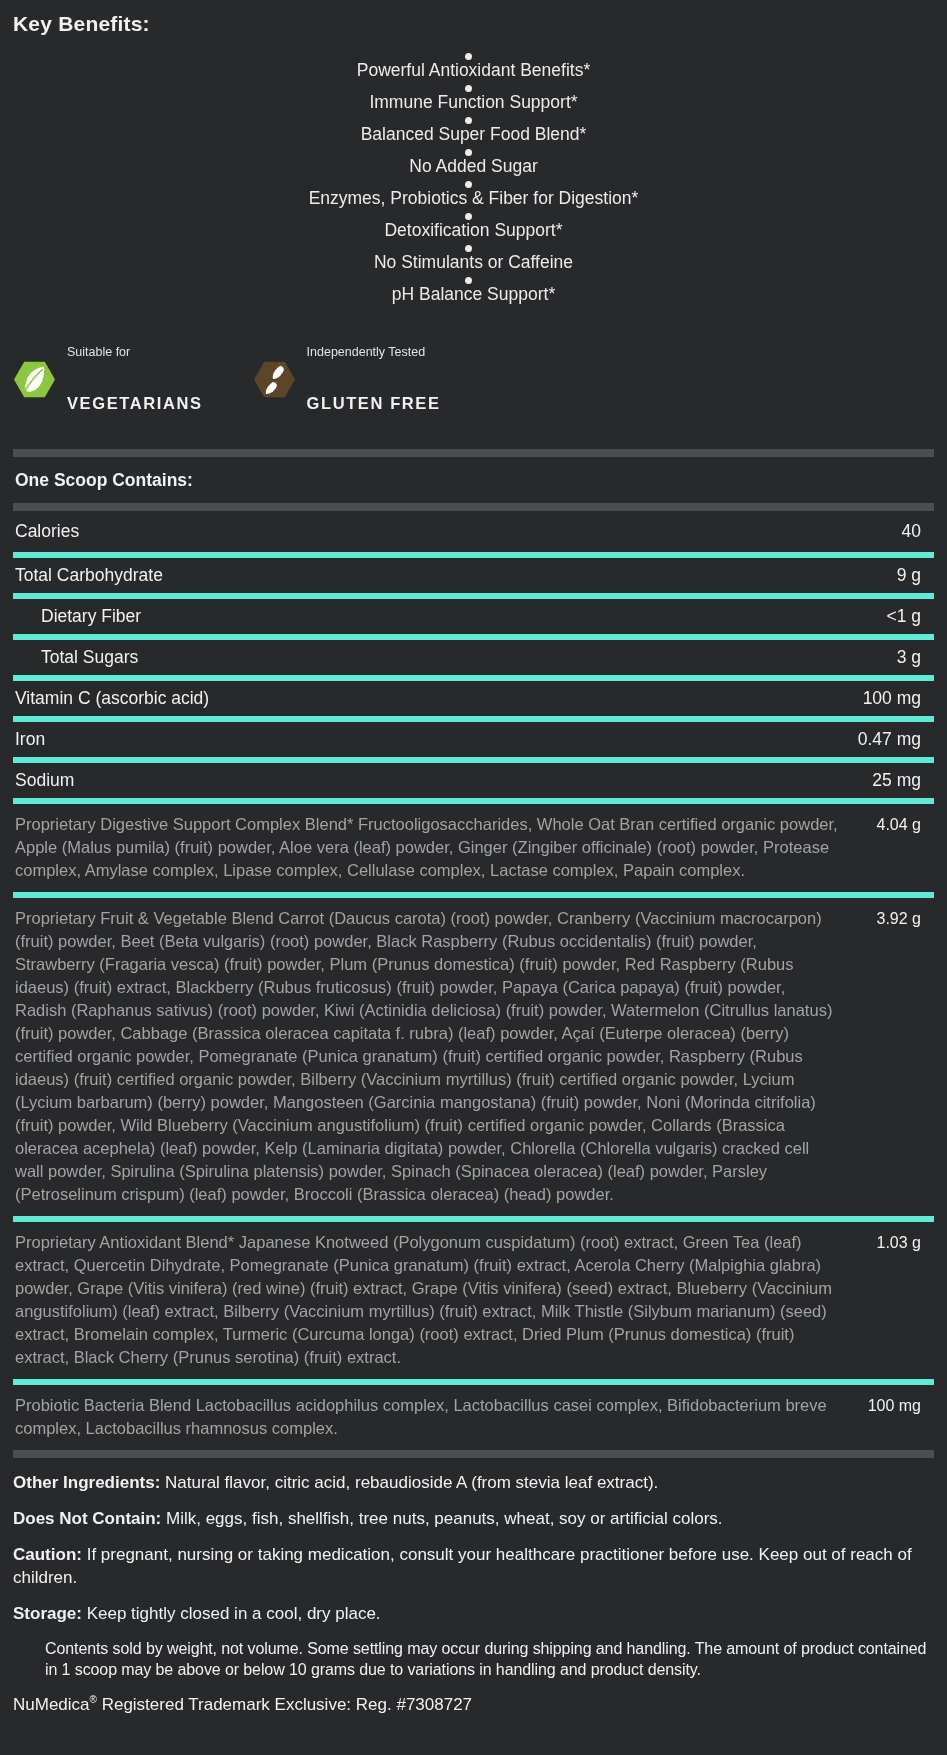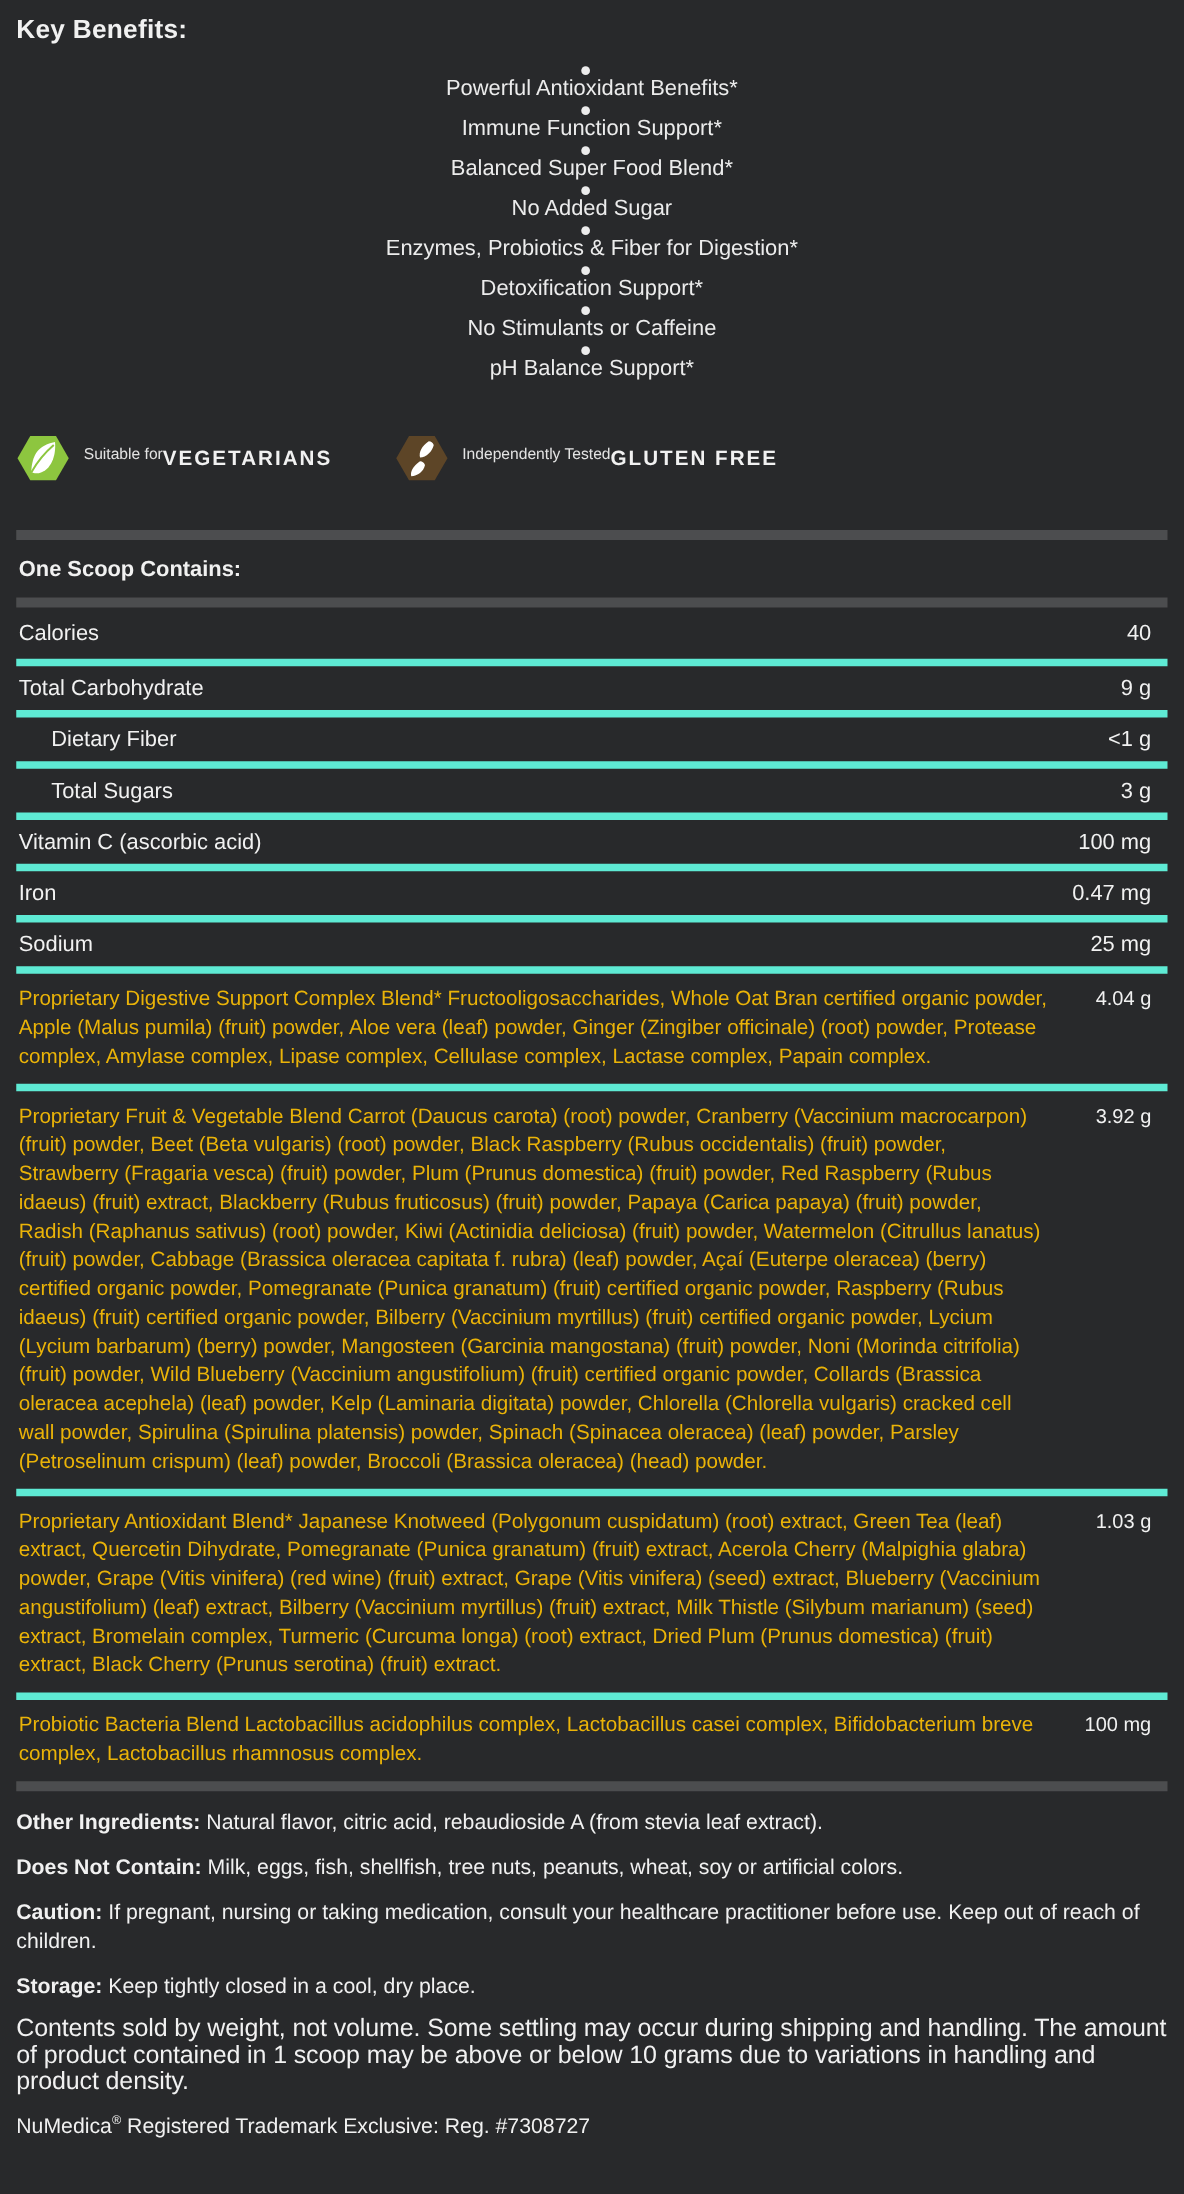--- a/index.html
+++ b/index.html
@@ -15,43 +15,43 @@
   
   .kb-title { font-size:21px; font-weight:bold; letter-spacing:.2px; padding-top:2px; }
   .kb-list { list-style:none; margin-top:17px; }
   .kb-item { display:flex; align-items:center; height:32px; font-size:17.5px; color:#ececec;flex-direction:column; }
   .kb-dot { width:7px; height:7px; border-radius:50%; background:#ececec; margin-right:10px; flex:0 0 auto; }
 
   
   .badges { display:flex; align-items:center; gap:50px; margin-top:36px; }
   .badge { display:flex; align-items:center; gap:11px; }
   .badge-hex { width:43px; height:43px; display:block; }
-  .badge-text { display:flex; flex-direction:row; justify-content:center; }
+  .badge-text { display:flex; flex-direction:column; justify-content:center;gap:32px; }
   .badge-top { font-size:12.5px; color:#e3e3e3; line-height:15px; }
   .badge-bottom { font-size:16.5px; font-weight:bold; letter-spacing:1.6px; line-height:20px; margin-top:1px; }
 
   
   .facts { margin-top:36px; }
   .bar { height:8px; background:#4c4d4f; }
   .facts-header { font-size:17.5px; font-weight:bold; padding:13px 2px 12px 2px; }
   .facts-row {
     display:flex; justify-content:space-between; align-items:center;
     height:41px; font-size:17.5px; padding:0 13px 0 2px;
   }
   .facts-row + .facts-row, .blend-row { border-top:6px solid #5eead4; }
   .facts-row.indent .row-label { padding-left:26px;text-align:center; }
   .blend-row { display:flex; align-items:flex-start; padding:9px 13px 10px 2px; }
-  .blend-text { flex:1; font-size:16.5px; line-height:23px; color:#eab308; padding-right:22px; }
+  .blend-text { flex:1; font-size:16.5px; line-height:23px; color:#a3a3a3; padding-right:22px; }
   .blend-value { flex:0 0 58px; text-align:right; font-size:16px; line-height:23px; }
 
   
   .notes { margin-top:4px; }
   .notes p { font-size:17px; line-height:23px; margin-top:13px; }
   .notes p b { font-weight:bold;margin-top:12px; }
-  .notes p.small { font-size:20px; line-height:21px; letter-spacing:-.1px; }
+  .notes p.small { font-size:16px; line-height:21px; letter-spacing:-.1px;margin-left:32px; }
   sup.reg { font-size:10px; vertical-align:super; line-height:0; }
 </style>
 </head>
 <body>
 
 <div class="content">
 
   <section>
     <h2 class="kb-title">Key Benefits:</h2>
     <ul class="kb-list">

